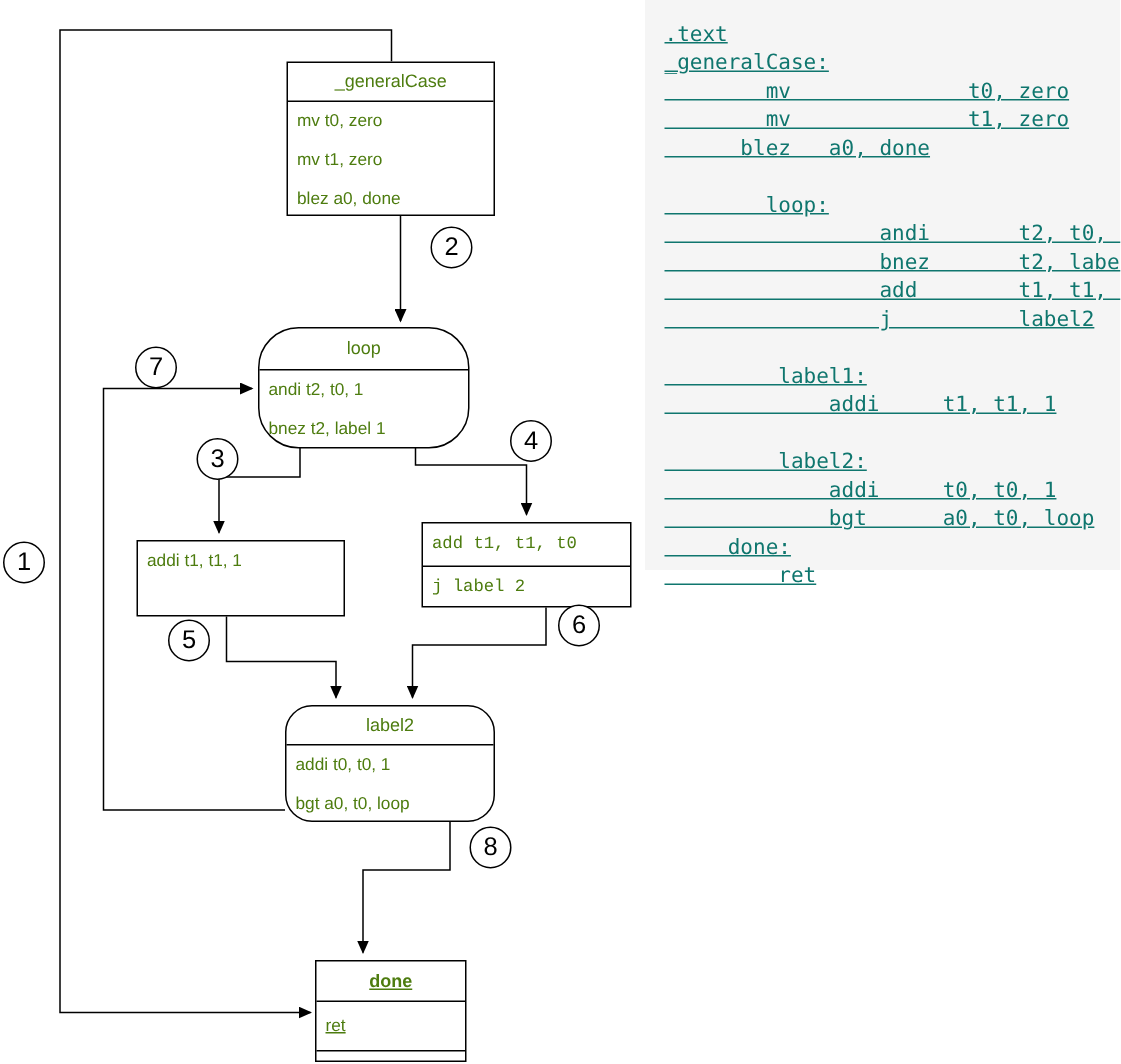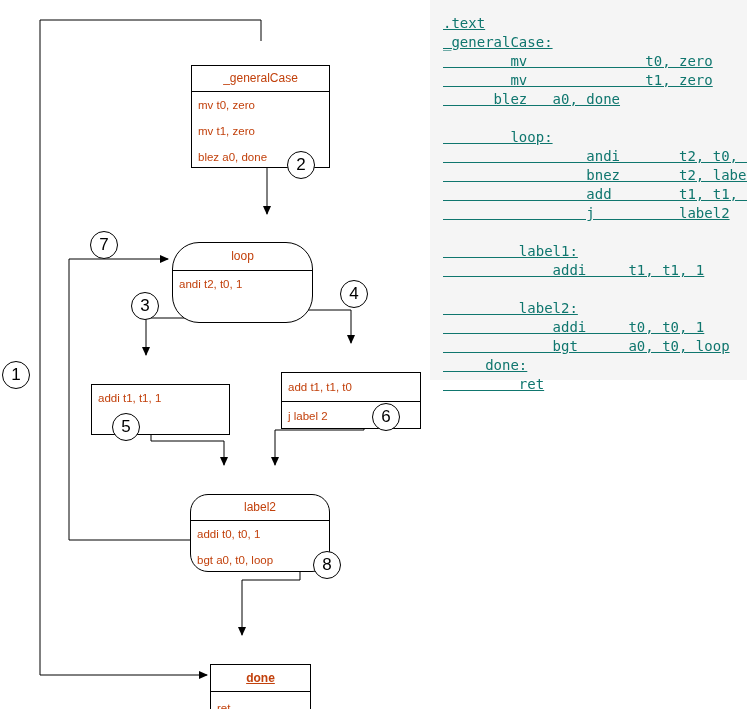--- a/index.html
+++ b/index.html
@@ -3,29 +3,29 @@
 <meta charset="utf-8">
 <style>
   html, body { margin: 0; padding: 0; background: #fff; }
   .canvas {
     position: relative; width: 747px; height: 709px; background: #ffffff;
     font-family: "Liberation Sans", sans-serif; overflow: hidden;
   }
   .conn { position: absolute; left: 0; top: 0; }
   .conn polyline { fill: none; stroke: #000; stroke-width: 1; }
 
-  .node { position: absolute; background: #fff; border: 1px solid #000; box-sizing: border-box; color: #c2410c; margin-top: 24px; }
+  .node { position: absolute; background: #fff; border: 1px solid #000; box-sizing: border-box; color: #4d7c0f; }
   .node-title { height: 25px; line-height: 25px; text-align: center; border-bottom: 1px solid #000; font-size: 12px; }
   .node-line { height: 26px; line-height: 26px; padding-left: 6px; font-size: 11.5px; }
 
   .n-general { left: 191px; top: 41px;  width: 139px; height: 103px; }
   .n-loop    { left: 172px; top: 218px; width: 141px; height: 81px; border-radius: 27px; }
   .n-loop .node-title { height: 27px; line-height: 27px; }
   .n-label1  { left: 91px;  top: 360px; width: 139px; height: 51px; }
-  .n-add     { left: 281px; top: 348px; width: 140px; height: 57px; }
+  .n-add     { left: 281px; top: 348px; width: 140px; height: 57px; font-family: Liberation Mono, monospace; }
   .n-add .node-line { height: 28px; line-height: 28px; }
   .n-add .node-line:first-child { border-bottom: 1px solid #000; }
   .n-label2  { left: 190px; top: 470px; width: 140px; height: 78px; border-radius: 18px; }
   .n-done    { left: 210px; top: 640px; width: 101px; height: 68px; text-decoration: underline; }
   .n-done .node-title { height: 26px; line-height: 26px; font-weight: bold; }
   .n-done .node-line { height: 32px; line-height: 32px; }
   .n-done .node-footer { border-top: 1px solid #000; height: 6px; }
 
   .badge {
     position: absolute; width: 28px; height: 28px; box-sizing: border-box;
@@ -73,20 +73,21 @@
   <div class="node n-general">
     <div class="node-title">_generalCase</div>
     <div class="node-line">mv t0, zero</div>
     <div class="node-line">mv t1, zero</div>
     <div class="node-line">blez a0, done</div>
   </div>
 
   <div class="node n-loop">
     <div class="node-title">loop</div>
     <div class="node-line">andi t2, t0, 1</div>
+    <div class="node-line">bnez t2, label 1</div>
   </div>
 
   <div class="node n-label1">
     <div class="node-line">addi t1, t1, 1</div>
   </div>
 
   <div class="node n-add">
     <div class="node-line">add t1, t1, t0</div>
     <div class="node-line">j label 2</div>
   </div>

